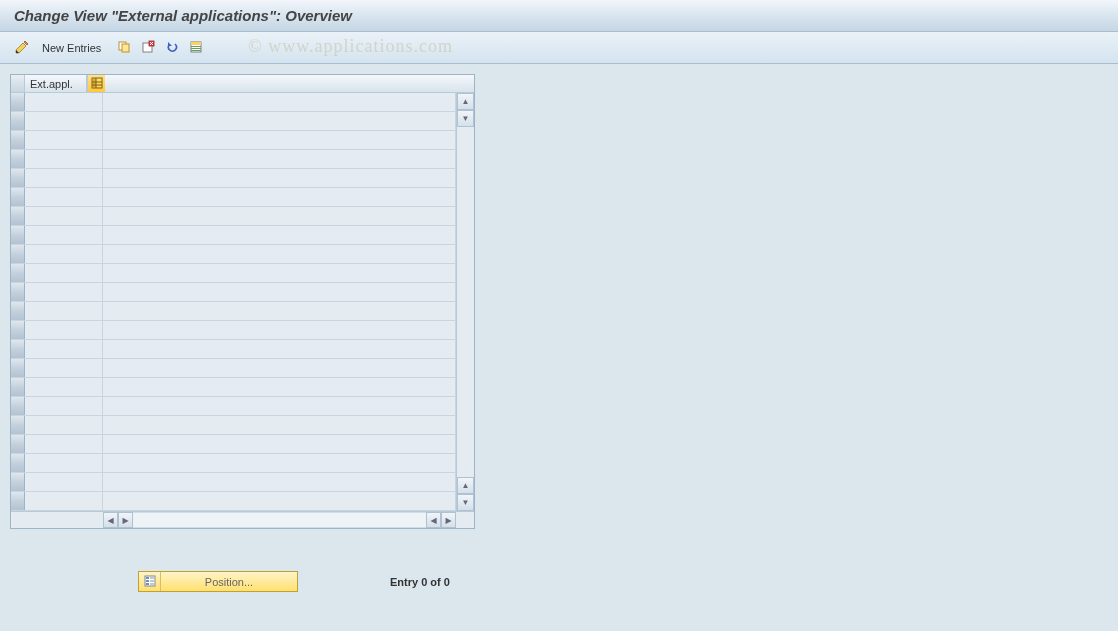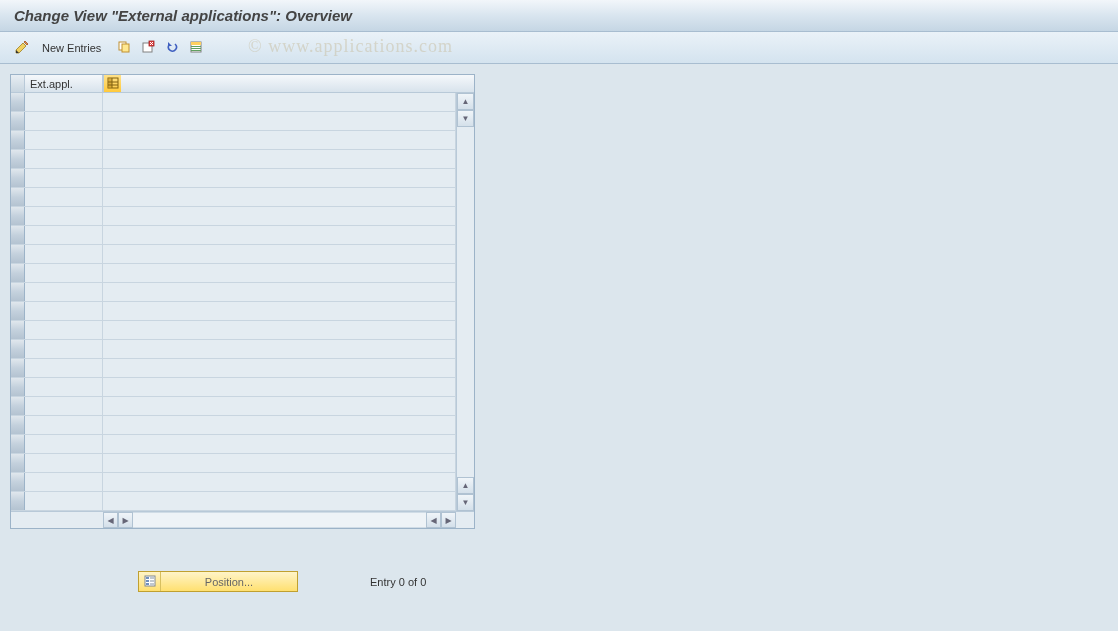--- a/index.html
+++ b/index.html
@@ -83,21 +83,21 @@
     }
     .col-header {
       display: flex;
       align-items: center;
       padding: 0 5px;
       border-right: 1px solid #b8c9d8;
       font-size: 11px;
       color: #333;
       background: linear-gradient(to bottom, #f5f8fb 0%, #d8e3ec 100%);
     }
-    .col-ext { width: 78px; }
+    .col-ext { width: 62px; }
     .col-desc { flex: 1; }
     .col-config {
       width: 18px;
       border-left: 1px solid #b8c9d8;
       display: flex;
       align-items: center;
       justify-content: center;
       background: linear-gradient(to bottom, #ffe28a 0%, #ffc93c 100%);
       cursor: pointer;
     }
@@ -171,21 +171,21 @@
     }
     .hscroll-track { flex: 1; background: #eef3f7; border-top: 1px solid #d0dce6; border-bottom: 1px solid #d0dce6;}
     .hscroll-spacer-right { width: 18px; background: #e4ecf2; }
     
     
     .footer {
       margin-top: 42px;
       padding-left: 128px;
       display: flex;
       align-items: center;
-      gap: 72px;
+      gap: 92px;
     }
     .position-btn {
       width: 160px;
       height: 21px;
       background: linear-gradient(to bottom, #fff4c8 0%, #ffe070 100%);
       border: 1px solid #c0a030;
       display: flex;
       align-items: center;
       cursor: pointer;
       padding: 0;
@@ -200,20 +200,21 @@
     }
     .position-label {
       flex: 1;
       text-align: center;
       font-size: 11px;
       color: #666;
     }
     .entry-text {
       font-size: 11px;
       color: #333;
+      font-weight: bold;
     }
     
     .watermark {
       position: absolute;
       top: 36px;
       left: 248px;
       font-size: 18px;
       color: rgba(200, 190, 160, 0.5);
       font-family: Georgia, serif;
       pointer-events: none;

